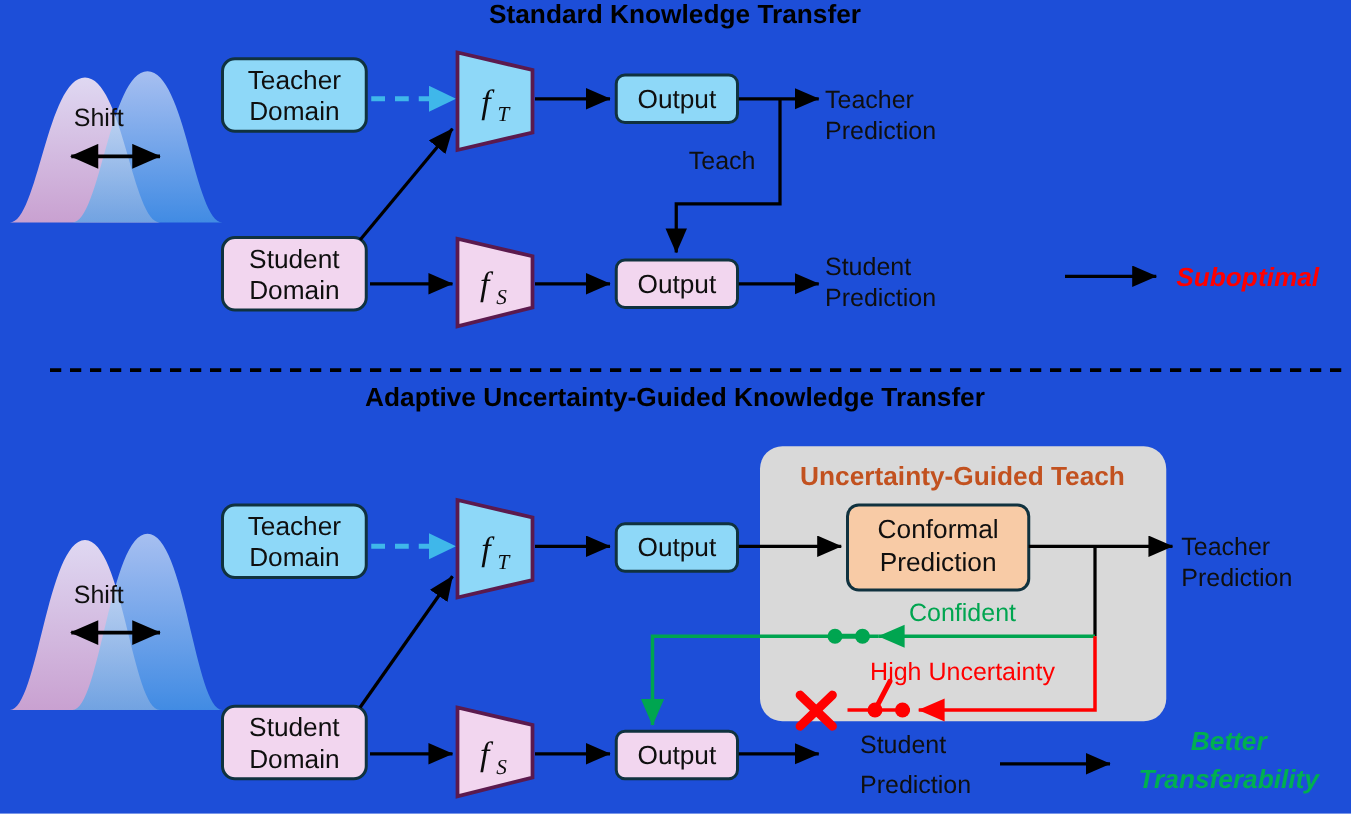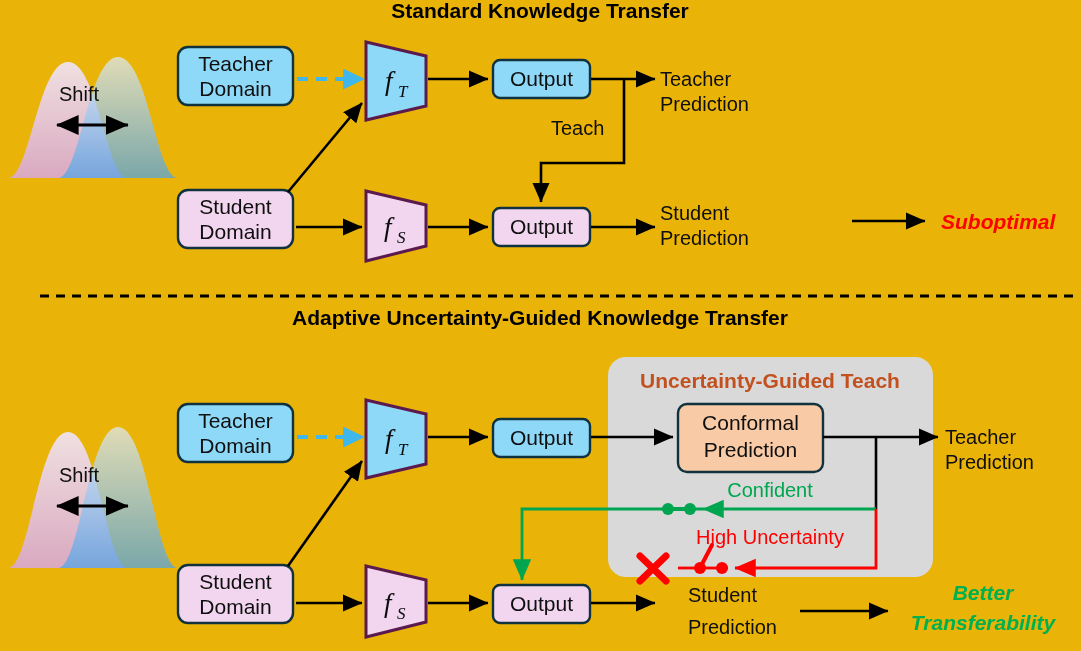--- a/index.html
+++ b/index.html
@@ -7,21 +7,21 @@
     padding: 0;
     background: #ffffff;
   }
   body {
     font-family: "Liberation Sans", sans-serif;
   }
   #diagram-root {
     position: relative;
     width: 1081px;
     height: 651px;
-    background: #eab308;
+    background: #1d4ed8;
     overflow: hidden;
   }
   svg#scene {
     display: block;
     width: 1081px;
     height: 651px;
   }
   .section-title {
     font-family: "Liberation Sans", sans-serif;
     font-weight: bold;

